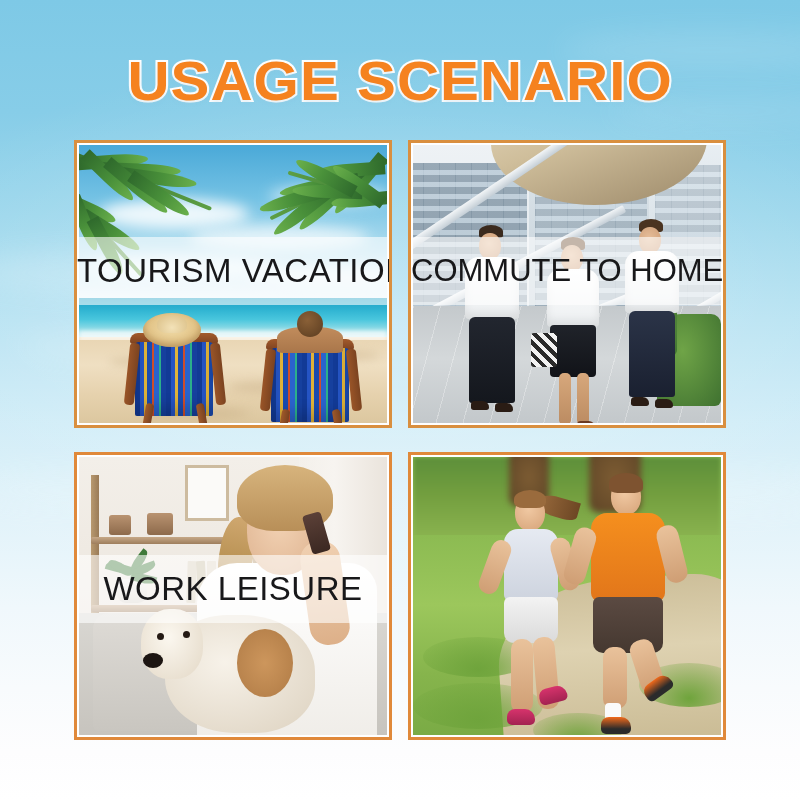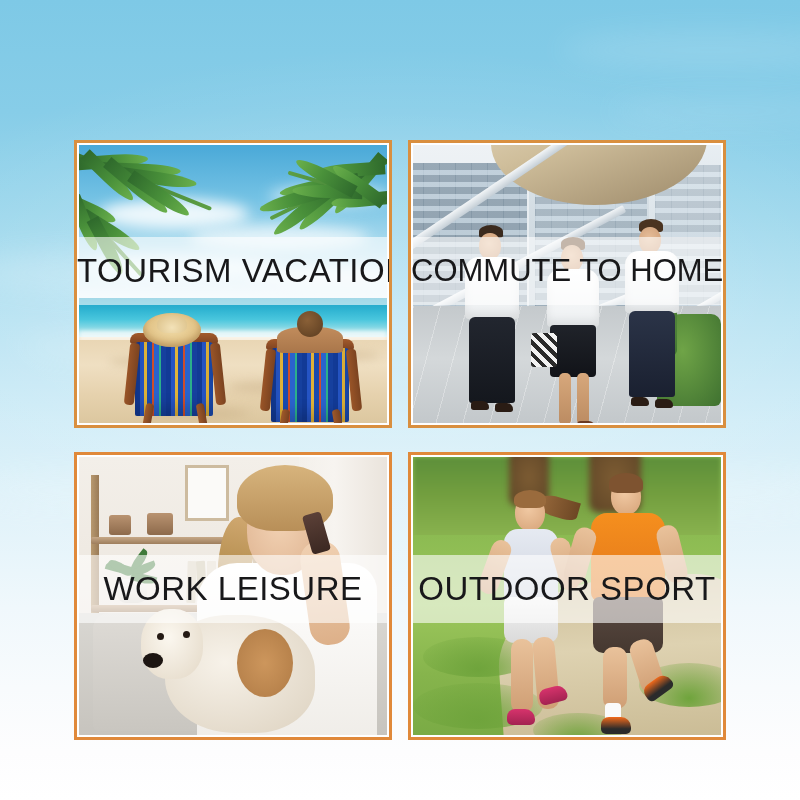--- a/index.html
+++ b/index.html
@@ -559,20 +559,23 @@
 
 <div id="page">
 
   <div class="wisp w1"></div>
   <div class="wisp w2"></div>
   <div class="wisp w3"></div>
   <div class="wisp w4"></div>
   <div class="wisp w5"></div>
   <div class="wisp w6"></div>
 
+  <div class="title-wrap">
+    <span class="title">USAGE SCENARIO</span>
+  </div>
 
   <div class="grid">
 
     <div class="panel">
       <div class="photo">
         <div class="beach">
           <div class="beach-sky"></div>
           <div class="beach-cloud bc1"></div>
           <div class="beach-cloud bc2"></div>
           <div class="beach-cloud bc3"></div>
@@ -801,19 +804,16 @@
             <div class="r-limb" style="left:62px;  top:52px; width:22px; height:58px; transform:rotate(-14deg);"></div>
             <div class="r-shorts-dark" style="left:-6px; top:124px;"></div>
             <div class="r-limb" style="left:4px;  top:174px; width:24px; height:62px;"></div>
             <div class="r-limb" style="left:36px; top:166px; width:24px; height:54px; transform:rotate(-18deg);"></div>
             <div class="r-sock" style="left:6px; top:230px;"></div>
             <div class="r-shoe-orange" style="left:2px;  top:244px;"></div>
             <div class="r-shoe-orange" style="left:44px; top:206px; transform:rotate(-36deg);"></div>
           </div>
         </div>
       </div>
-      <div class="label-band band-bottom">
-        <div class="label-text">OUTDOOR SPORT</div>
-      </div>
     </div>
 
   </div>
 </div>
 
 </body></html>

